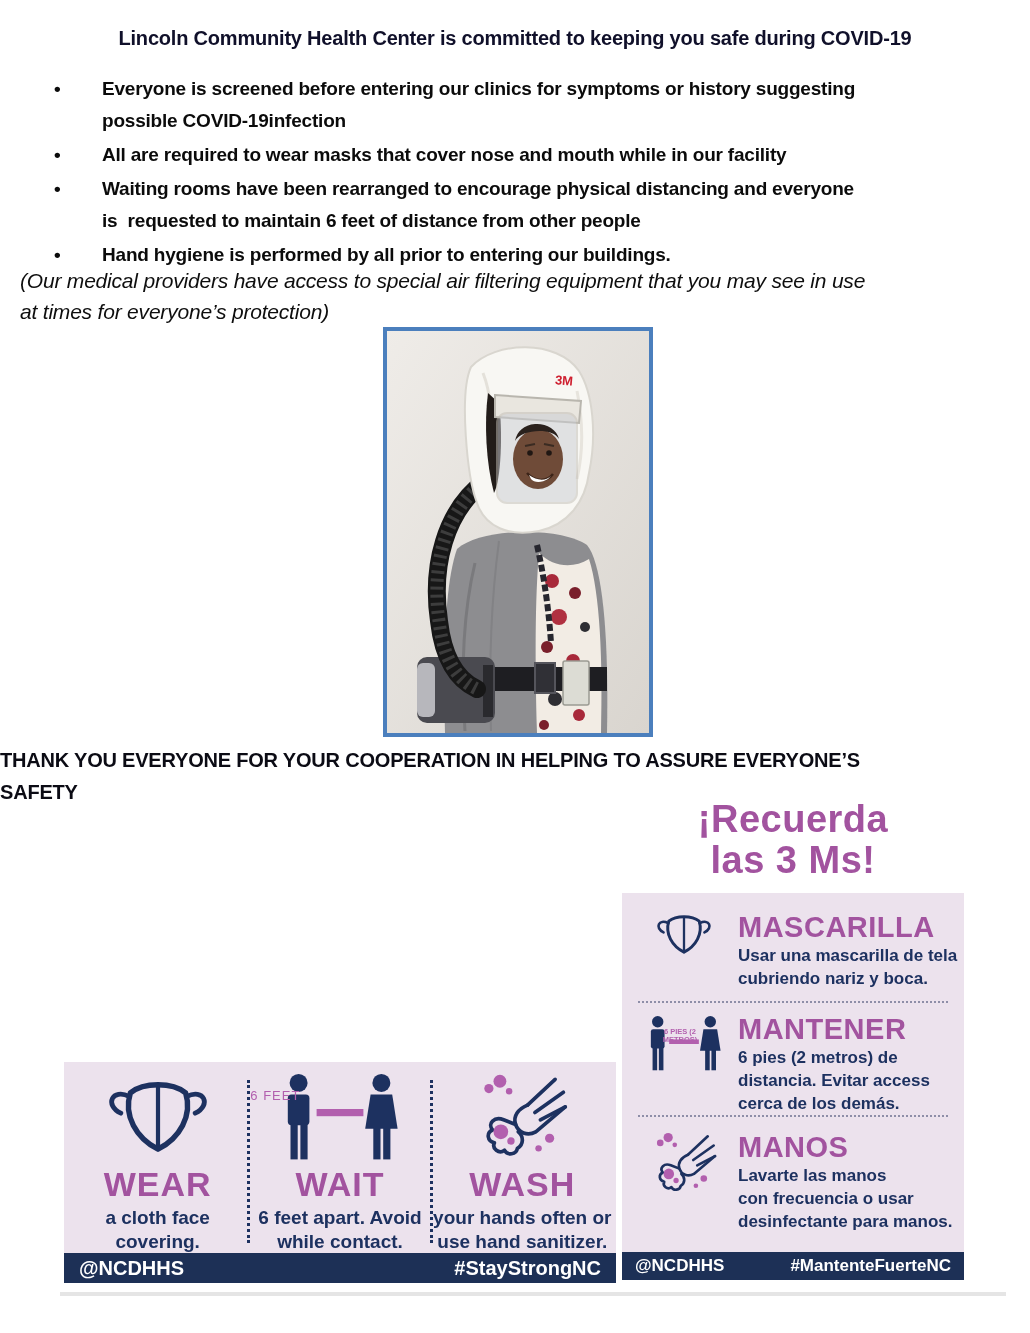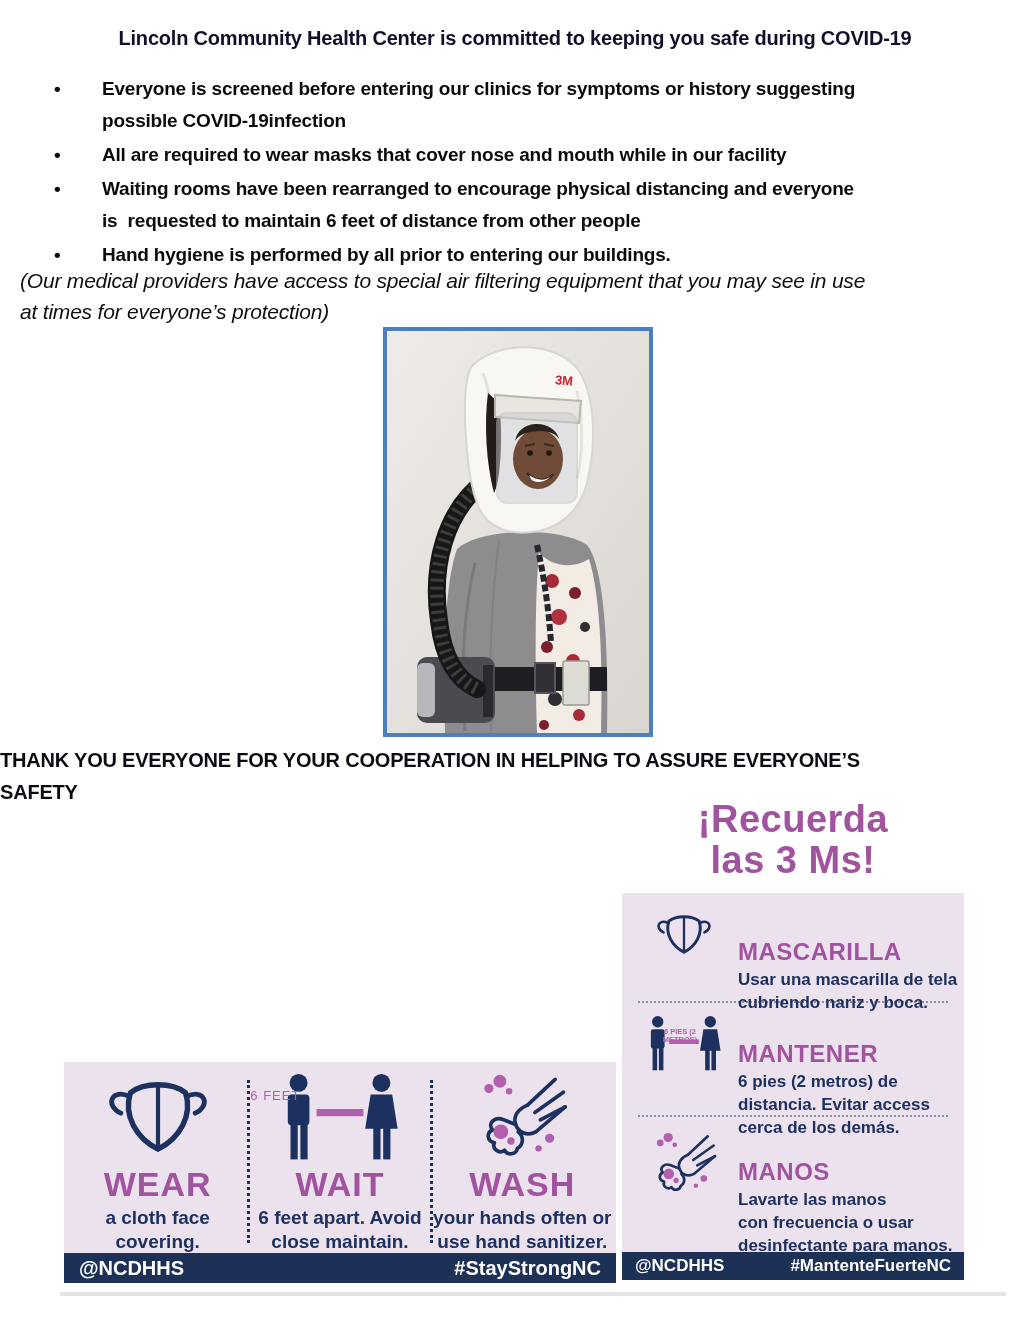--- a/index.html
+++ b/index.html
@@ -58,21 +58,21 @@
     color:#a2539f; font-size:38px; font-weight:bold;
   }
   .msline { display:block; line-height:41px; white-space:pre; letter-spacing:0.5px; }
   .ms-panel { position:absolute; left:622px; top:893px; width:342px; height:359px; padding-top:4px; }
   .ms-row { display:flex; padding-left:14px; }
   .ms-row-1 { height:104px; padding-top:14px; }
   .ms-row-2 { height:112px; padding-top:10px; }
   .ms-row-3 { height:125px; padding-top:14px; }
   .ms-iconbox { width:96px; display:flex; justify-content:center; align-items:flex-start; position:relative; }
   .ms-text { margin-left:6px; }
-  .ms-heading { font-size:24px; font-weight:bold; color:#a2539f; letter-spacing:0.5px; line-height:33px;margin-top:24px; }
+  .ms-heading { font-size:29px; font-weight:bold; color:#a2539f; letter-spacing:0.5px; line-height:33px; }
   .msbline { display:block; font-size:17px; font-weight:bold; color:#1d3160; line-height:23px; white-space:pre; }
   .ms-sep { border-top:2px dotted #8e8ea8; margin:0 16px; }
   .ms-footer { position:absolute; left:622px; top:1252px; width:342px; height:28px; padding:0 13px; font-size:17px; }
   .ms-pies-label {
     position:absolute; top:15px; left:15px; width:58px; text-align:center;
     color:#b25fae; font-size:7.5px; line-height:8px; font-weight:bold; white-space:normal;
   }
 
   
   .ws-panel {
@@ -321,21 +321,21 @@
             <rect x="107" y="60" width="8" height="36"></rect>
               <rect x="118" y="60" width="8" height="36"></rect>
           </g>
           <rect x="44" y="40" width="52" height="8" fill="#b25fae"></rect>
         </svg>
         <span class="ws-feet-label">6 FEET</span>
       </div>
       <div class="ws-heading">WAIT</div>
       <div class="ws-body">
         <span class="wsbline">6 feet apart. Avoid</span>
-        <span class="wsbline">close maintain.</span>
+        <span class="wsbline">while contact.</span>
       </div>
     </div>
     <div class="ws-sep"></div>
     <div class="ws-col">
       <div class="ws-iconbox">
         <svg width="104" height="92" viewBox="0 0 100 100">
           <g fill="none" stroke="#1d3160" stroke-width="4" stroke-linecap="round" stroke-linejoin="round">
             <path d="M86 8 L56 36"></path>
               <path d="M95 22 L64 44"></path>
               <path d="M97 38 L70 52"></path>

